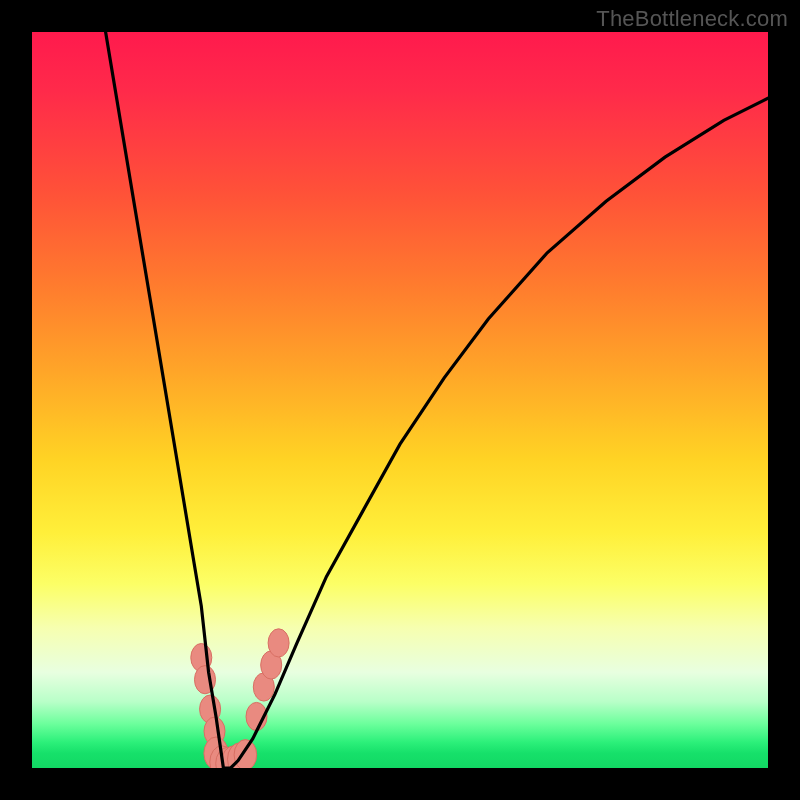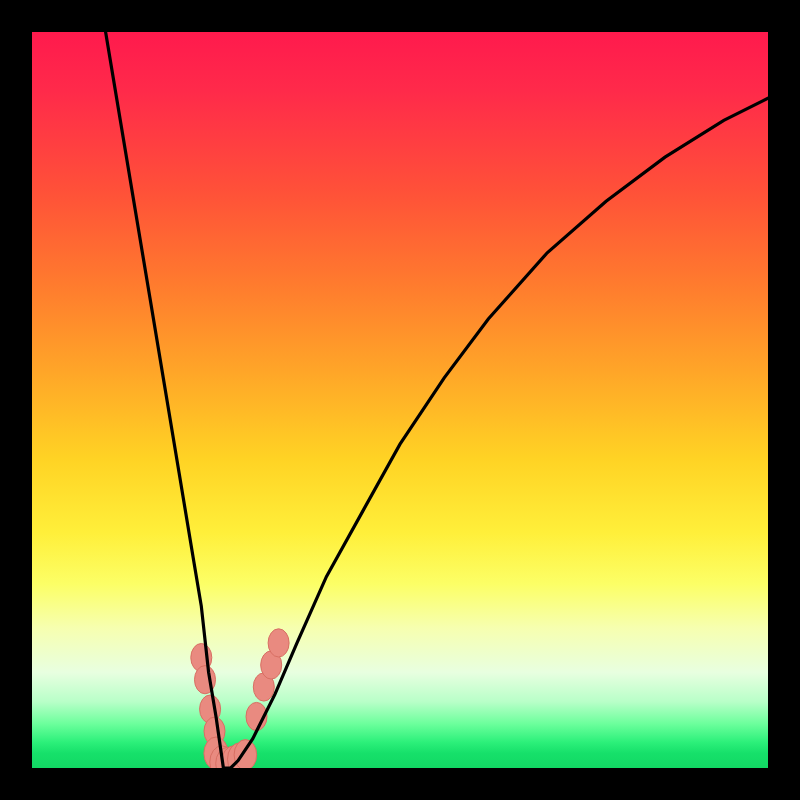--- a/index.html
+++ b/index.html
@@ -97,13 +97,14 @@
           <ellipse cx="213.4" cy="722.8" rx="11.3" ry="15.2" class="blob"></ellipse>
           <ellipse cx="224.5" cy="684.5" rx="10.5" ry="14.1" class="blob"></ellipse>
           <ellipse cx="231.8" cy="655.0" rx="10.5" ry="14.1" class="blob"></ellipse>
           <ellipse cx="239.2" cy="633.0" rx="10.5" ry="14.1" class="blob"></ellipse>
           <ellipse cx="246.6" cy="610.9" rx="10.5" ry="14.1" class="blob"></ellipse>
         </g>
       <path id="curve-path" class="line" d="M73.6 0.0 L88.3 88.3 L103.0 176.6 L117.8 265.0 L132.5 353.3 L147.2 441.6 L161.9 529.9 L169.3 574.1 L176.6 640.3 L184.0 684.5 L191.4 736.0 L198.7 736.0 L206.1 728.6 L220.8 706.6 L242.9 662.4 L265.0 610.9 L294.4 544.6 L331.2 478.4 L368.0 412.2 L412.2 345.9 L456.3 287.0 L515.2 220.8 L574.1 169.3 L633.0 125.1 L691.8 88.3 L736.0 66.2"></path>
     </svg>
   </div>
 
+  <div class="watermark">TheBottleneck.com</div>
 </div>
 
 </body></html>

